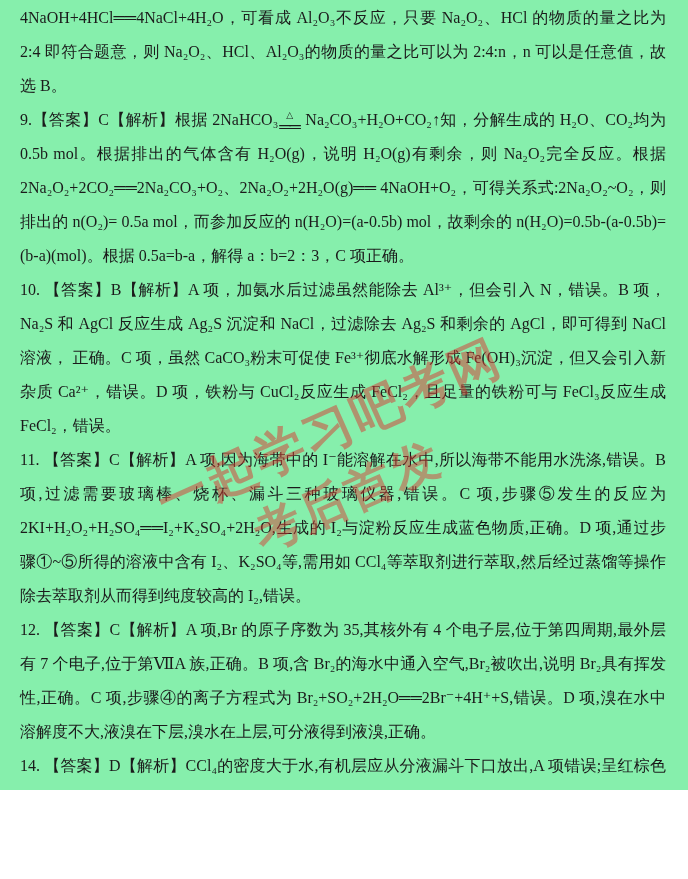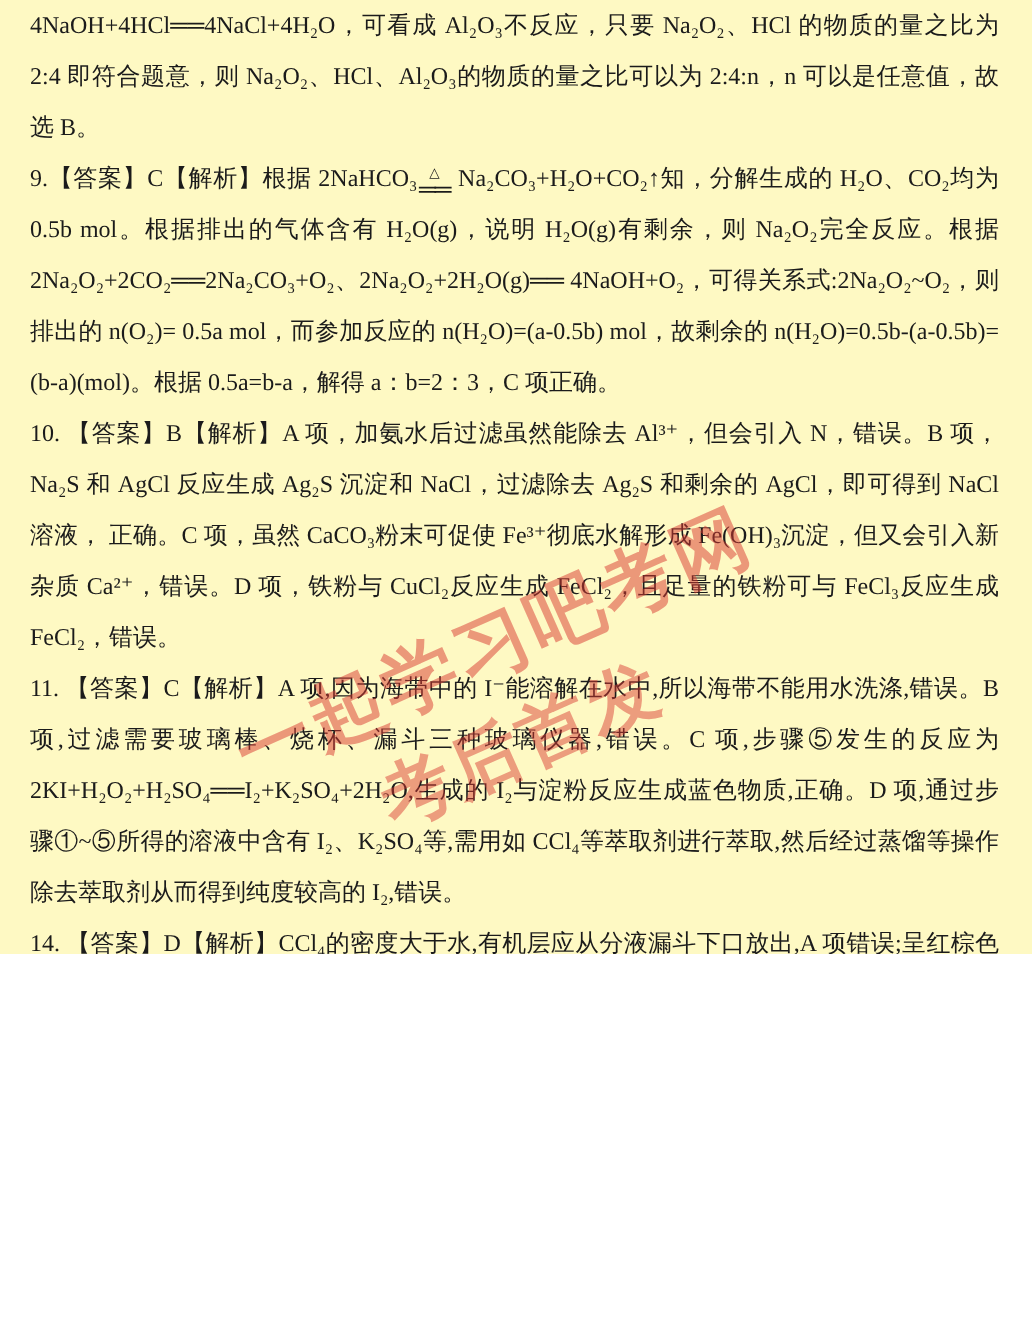--- a/index.html
+++ b/index.html
@@ -1,21 +1,21 @@
 <!DOCTYPE html>
 <html><head>
 <meta charset="utf-8">
 <style>
   html,body{margin:0;padding:0;background:#ffffff;}
   .page{
     position:relative;
-    width:688px;height:636px;
+    width:688px;height:790px;
     box-sizing:border-box;
     padding:1px 22px 0 20px;
-    background:#fef9c3;
+    background:#86efac;
     font-family:"Liberation Serif","DejaVu Serif",serif;
     font-size:16px;
     color:#1b1b1b;
     text-align:justify;
     overflow:hidden;
   }
   .para{margin:0;line-height:34px;}
   
   .heq{
     display:inline-block;
@@ -46,20 +46,21 @@
 <div class="page">
 
   <p class="para">4NaOH+4HCl══4NaCl+4H₂O，可看成 Al₂O₃不反应，只要 Na₂O₂、HCl 的物质的量之比为 2:4 即符合题意，则 Na₂O₂、HCl、Al₂O₃的物质的量之比可以为 2:4:n，n 可以是任意值，故选 B。</p>
 
   <p class="para"><span>9.【答案】C【解析】根据 2NaHCO₃</span><span class="heq"><span class="heq-top">△</span><span class="heq-bar">══</span></span><span> Na₂CO₃+H₂O+CO₂↑知，分解生成的 H₂O、CO₂均为 0.5b mol。根据排出的气体含有 H₂O(g)，说明 H₂O(g)有剩余，则 Na₂O₂完全反应。根据 2Na₂O₂+2CO₂══2Na₂CO₃+O₂、2Na₂O₂+2H₂O(g)══ 4NaOH+O₂，可得关系式:2Na₂O₂~O₂，则排出的 n(O₂)= 0.5a mol，而参加反应的 n(H₂O)=(a-0.5b) mol，故剩余的 n(H₂O)=0.5b-(a-0.5b)=(b-a)(mol)。根据 0.5a=b-a，解得 a：b=2：3，C 项正确。</span></p>
 
   <p class="para">10. 【答案】B【解析】A 项，加氨水后过滤虽然能除去 Al³⁺，但会引入 N，错误。B 项，Na₂S 和 AgCl 反应生成 Ag₂S 沉淀和 NaCl，过滤除去 Ag₂S 和剩余的 AgCl，即可得到 NaCl 溶液， 正确。C 项，虽然 CaCO₃粉末可促使 Fe³⁺彻底水解形成 Fe(OH)₃沉淀，但又会引入新杂质 Ca²⁺，错误。D 项，铁粉与 CuCl₂反应生成 FeCl₂，且足量的铁粉可与 FeCl₃反应生成 FeCl₂，错误。</p>
 
   <p class="para">11. 【答案】C【解析】A 项,因为海带中的 I⁻能溶解在水中,所以海带不能用水洗涤,错误。B 项,过滤需要玻璃棒、烧杯、漏斗三种玻璃仪器,错误。C 项,步骤⑤发生的反应为 2KI+H₂O₂+H₂SO₄══I₂+K₂SO₄+2H₂O,生成的 I₂与淀粉反应生成蓝色物质,正确。D 项,通过步骤①~⑤所得的溶液中含有 I₂、K₂SO₄等,需用如 CCl₄等萃取剂进行萃取,然后经过蒸馏等操作除去萃取剂从而得到纯度较高的 I₂,错误。</p>
 
+  <p class="para">12. 【答案】C【解析】A 项,Br 的原子序数为 35,其核外有 4 个电子层,位于第四周期,最外层有 7 个电子,位于第ⅦA 族,正确。B 项,含 Br₂的海水中通入空气,Br₂被吹出,说明 Br₂具有挥发性,正确。C 项,步骤④的离子方程式为 Br₂+SO₂+2H₂O══2Br⁻+4H⁺+S,错误。D 项,溴在水中溶解度不大,液溴在下层,溴水在上层,可分液得到液溴,正确。</p>
 
 
   <p class="para">14. 【答案】D【解析】CCl₄的密度大于水,有机层应从分液漏斗下口放出,A 项错误;呈红棕色的气体主要有 NO₂、Br₂蒸气等,B 项错误;能使品红溶液褪色的气体除 SO₂外,还有 Cl₂等强氧化性的气体,C 项错误。</p>
 
   <div class="watermark">
     <span class="wm wm-1">一起学习吧考网</span>
     <span class="wm wm-2">考后首发</span>
   </div>
 
 </div>

